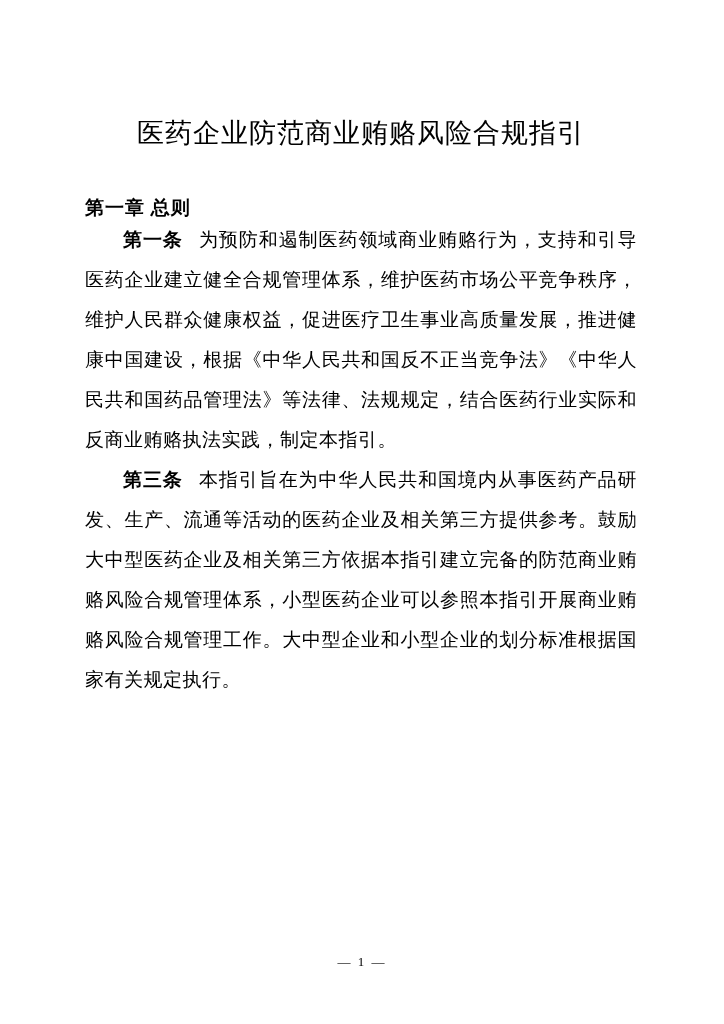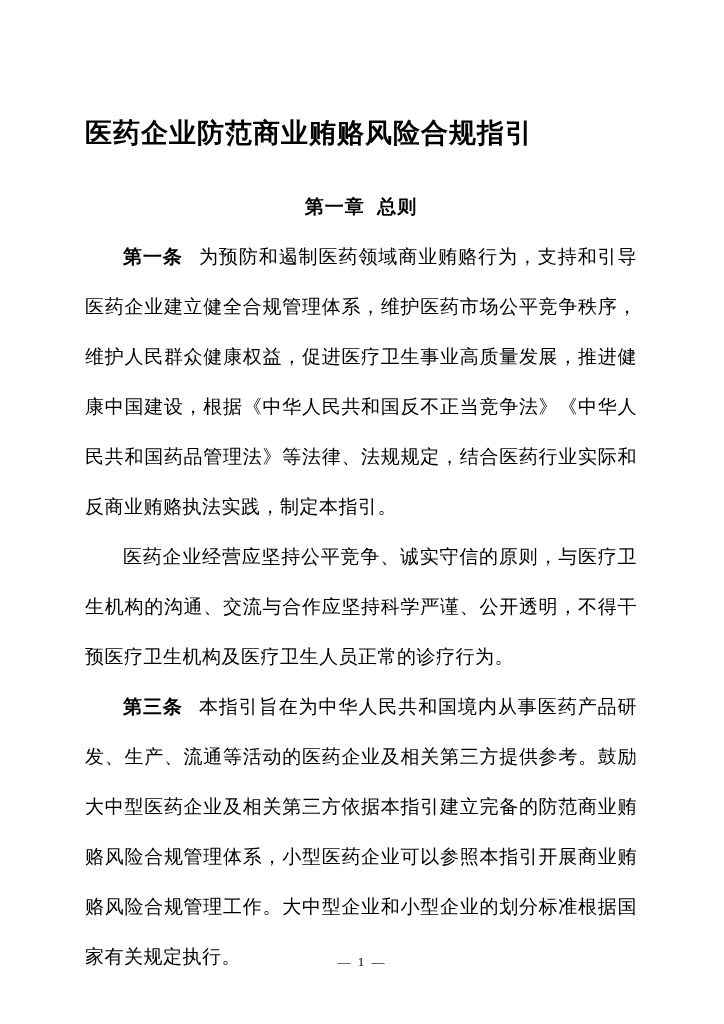--- a/index.html
+++ b/index.html
@@ -13,39 +13,38 @@
     height: 1024px;
     background: #ffffff;
     box-sizing: border-box;
     padding: 116px 87px 0 85px;
     color: #000000;
     font-family: "Liberation Serif", serif;
     overflow: hidden;
   }
   .doc-title {
     margin: 0;
+    text-align: center;
     font-size: 27px;
-    font-weight: bold;
+    font-weight: normal;
     letter-spacing: 1px;
     line-height: 1.3;
     font-family: "Liberation Serif", serif;
   }
   .chapter-heading {
     margin: 46px 0 0 0;
-    text-align: center;
     font-size: 19px;
     font-weight: bold;
     letter-spacing: 1px;
     line-height: 1.2;
-    font-family: Liberation Mono, monospace;
+    font-family: Liberation Serif, serif;
   }
   .doc-body {
-    margin-top: 12px;
     font-size: 19px;
-    line-height: 50px;
+    line-height: 40px;
     letter-spacing: 0.5px;
     text-align: justify;
     text-justify: inter-character;
   }
   .doc-body p {
     margin: 0;
     text-indent: 2em;
   }
   .para-lead {
     font-weight: bold;
@@ -73,21 +72,20 @@
 
   <h1 class="doc-title">医药企业防范商业贿赂风险合规指引</h1>
 
   <h2 class="chapter-heading">第一章 总则</h2>
 
   <div class="doc-body">
 
     <p><span class="para-lead">第一条</span><span>为预防和遏制医药领域商业贿赂行为，支持和引导医药企业建立健全合规管理体系，维护医药市场公平竞争秩序，维护人民群众健康权益，促进医疗卫生事业高质量发展，推进健康中国建设，根据《中华人民共和国反不正当竞争法》《中华人民共和国药品管理法》等法律、法规规定，结合医药行业实际和反商业贿赂执法实践，制定本指引。</span></p>
 
 
-    <p><span>医药企业经营应坚持公平竞争、诚实守信的原则，与医疗卫生机构的沟通、交流与合作应坚持科学严谨、公开透明，不得干预医疗卫生机构及医疗卫生人员正常的诊疗行为。</span></p>
 
     <p><span class="para-lead">第三条</span><span>本指引旨在为中华人民共和国境内从事医药产品研发、生产、流通等活动的医药企业及相关第三方提供参考。鼓励大中型医药企业及相关第三方依据本指引建立完备的防范商业贿赂风险合规管理体系，小型医药企业可以参照本指引开展商业贿赂风险合规管理工作。大中型企业和小型企业的划分标准根据国家有关规定执行。</span></p>
 
 
   </div>
 
   <div class="page-number">— 1 —</div>
 
 </div>
 

